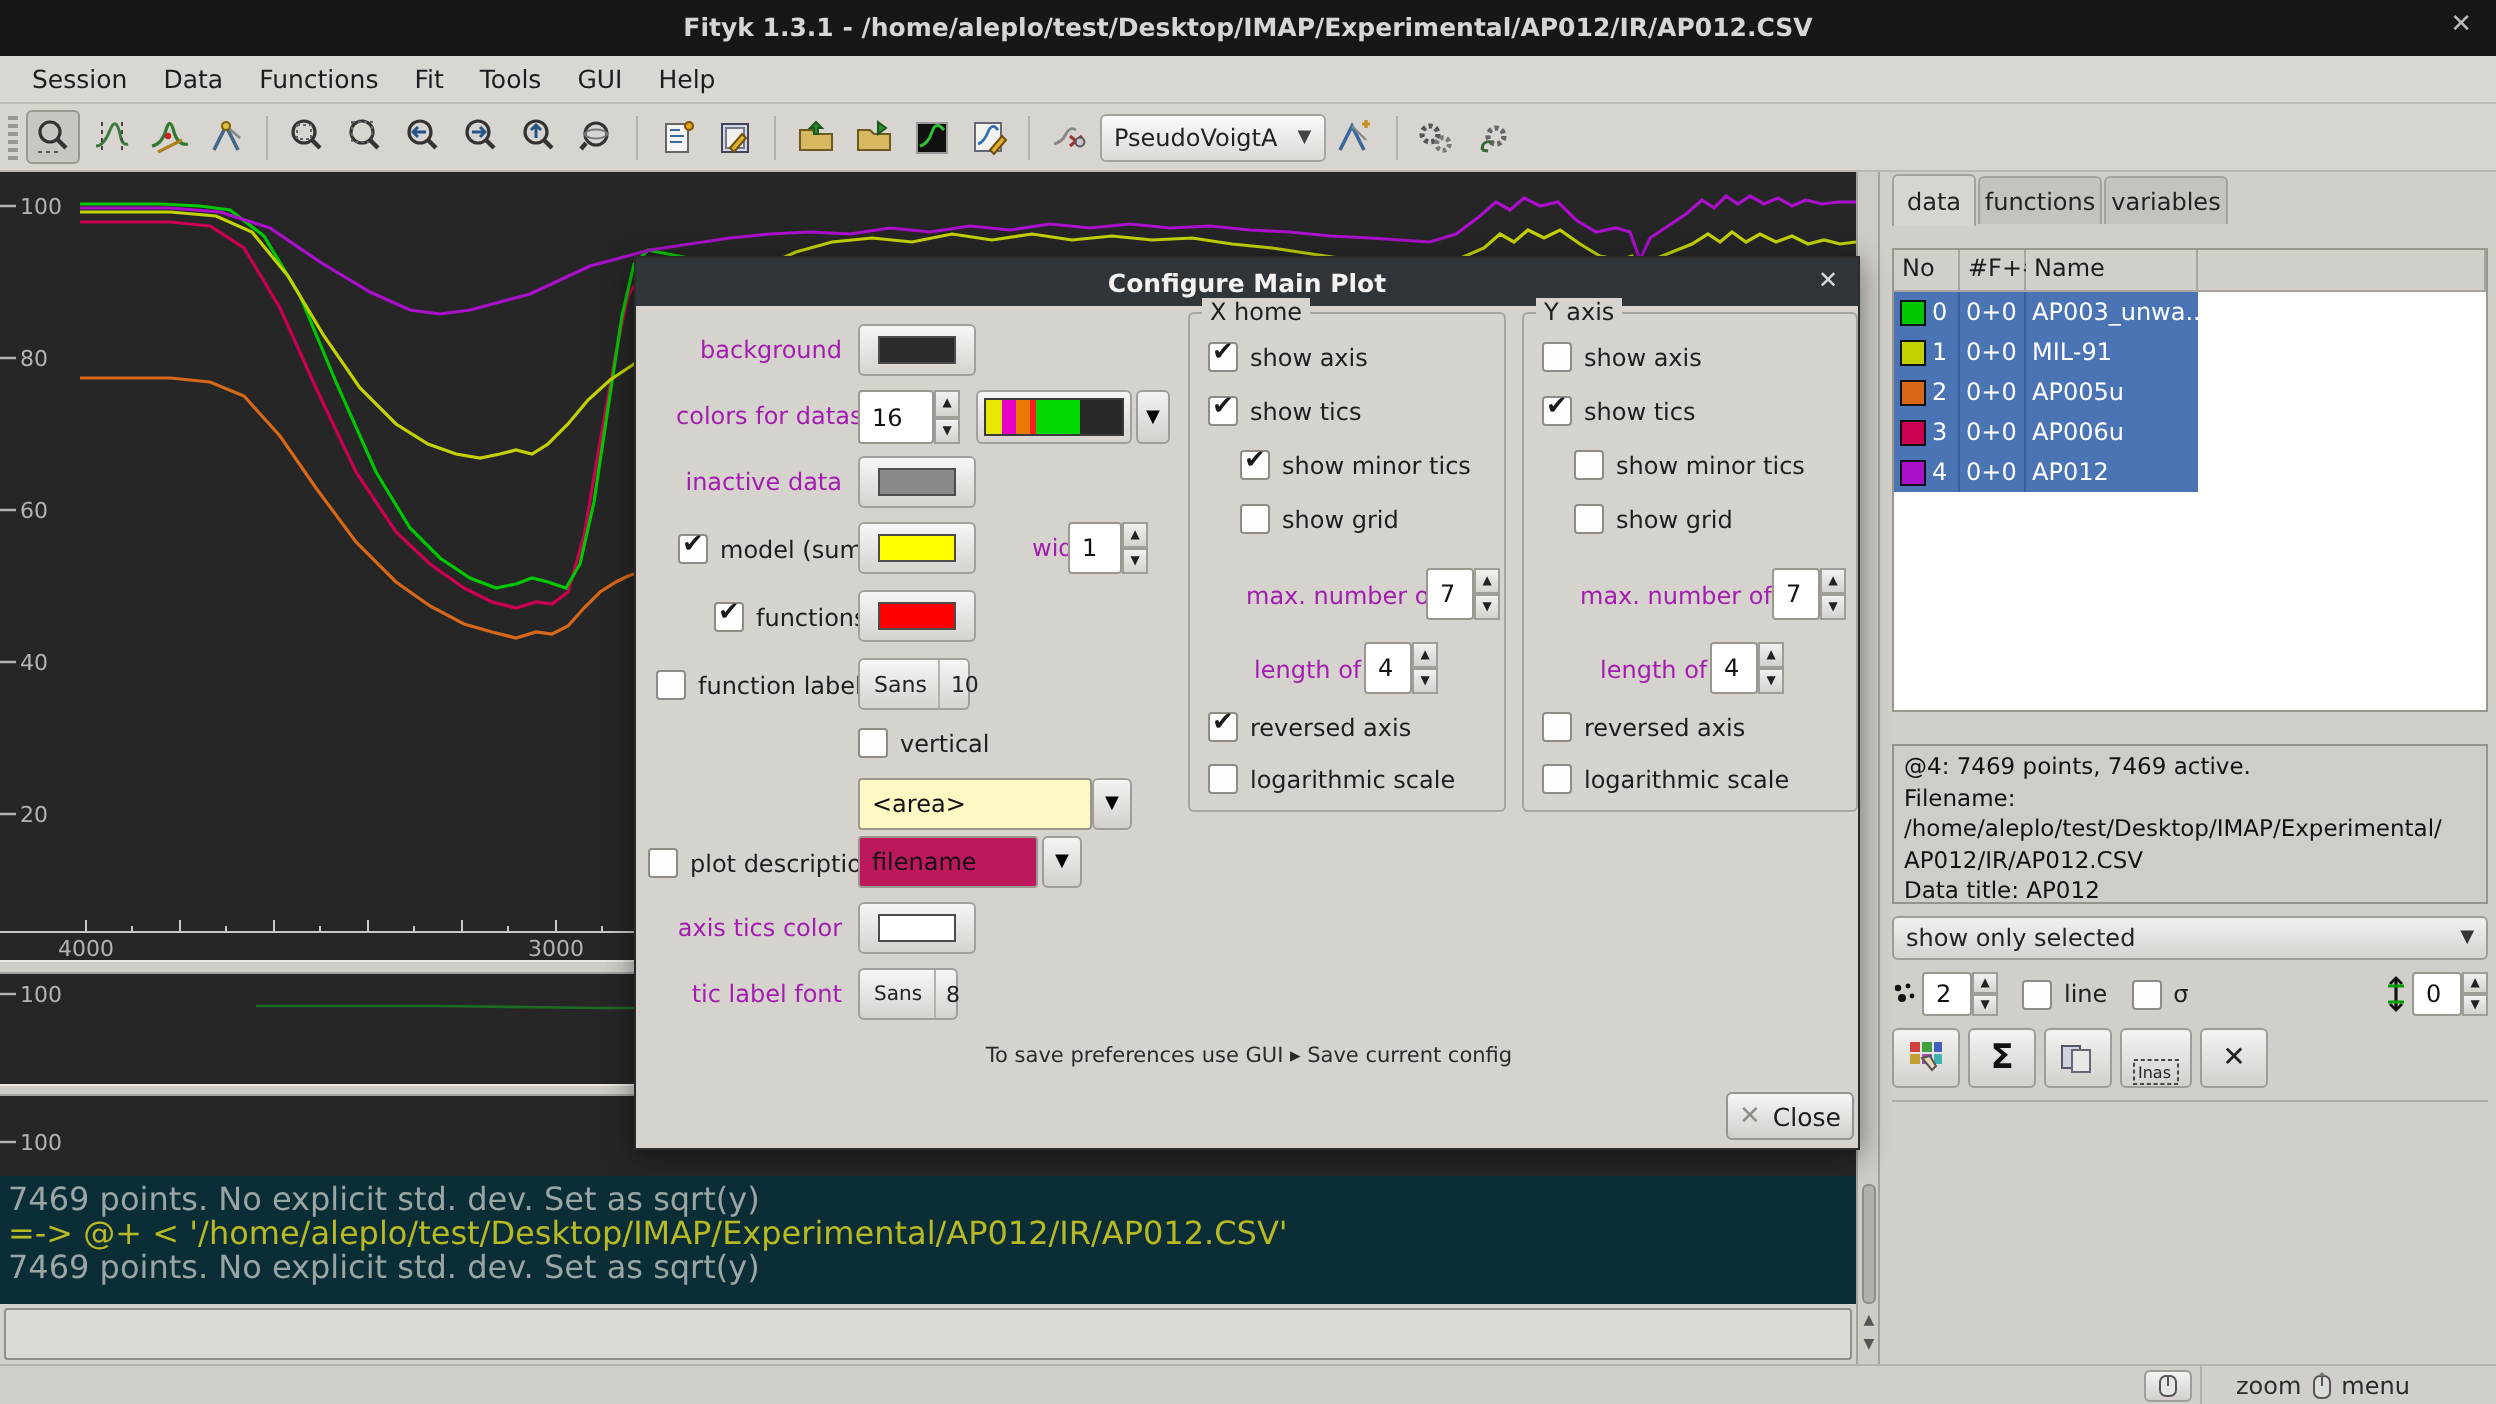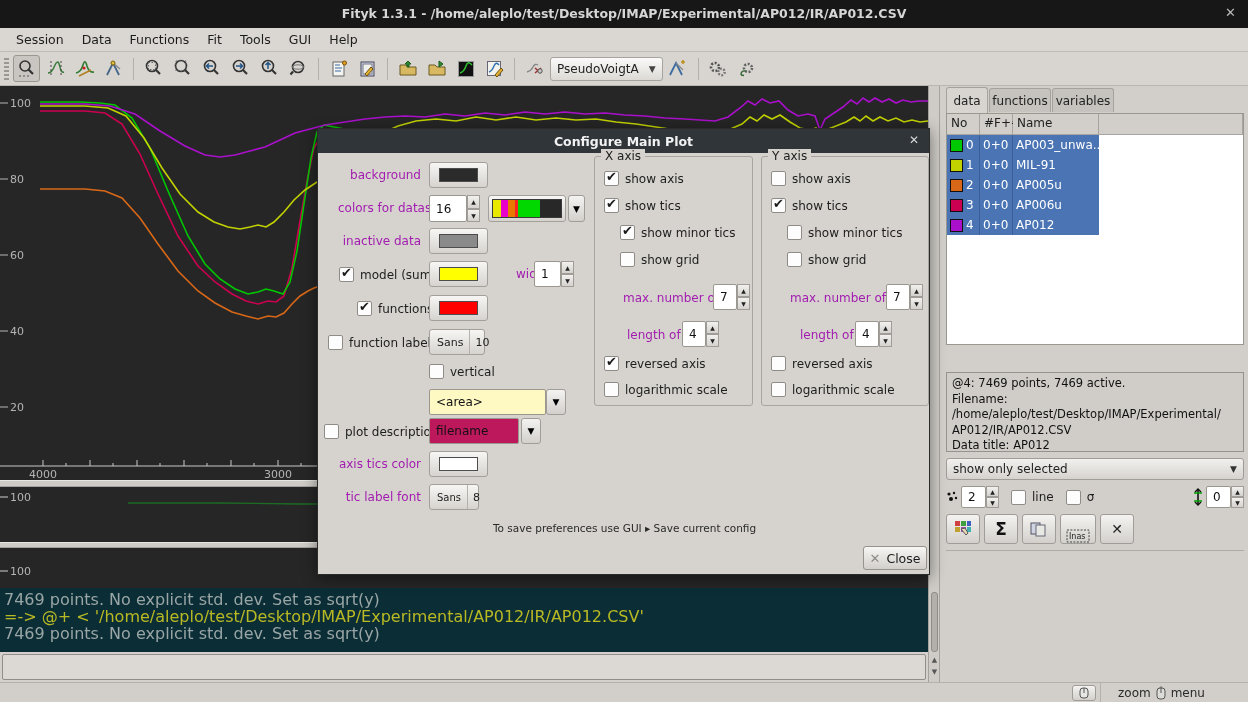--- a/index.html
+++ b/index.html
@@ -304,21 +304,21 @@
           <span>data</span>
         </div>
       <div class="tab" style="left:43px;width:62px;">
           <span>functions</span>
         </div>
       <div class="tab" style="left:106px;width:62px;">
           <span>variables</span>
         </div>
     </div>
 
-    <div class="abs dtable" style="left:6px;top:27px;width:298px;height:232px;">
+    <div class="abs dtable" style="left:6px;top:38px;width:298px;height:232px;">
       <div style="display:flex;height:21px;">
         <div class="th" style="width:33px;">No</div>
         <div class="th" style="width:33px;">#F+#</div>
         <div class="th" style="width:86px;">Name</div>
         <div class="th" style="flex:1;"></div>
       </div>
       <div style="width:152px;">
         <div class="drow">
           <div class="cellno">
               <span class="chip" style="background: rgb(0, 200, 0);"></span>
@@ -560,21 +560,21 @@
       </div>
 
     <div class="abs rlabel" style="left:0;top:361px;width:103px;">tic label font</div>
     <div class="abs fontbtn" style="left:111px;top:355px;width:50px;height:26px;padding-left:7px;font-size:10px;">
       <span>Sans</span>
         <span class="d"></span>
       <span style="padding:0 5px;font-size:11px;">8</span>
     </div>
 
     <div class="group" style="left:276px;top:27px;width:159px;height:250px;">
-      <span class="legend">X axis</span>
+      <span class="legend">X home</span>
       <div class="cbrow" style="left:9px;top:14px;">
           <span class="cb" data-on="true"></span>
           <span class="cblbl">show axis</span>
         </div>
       <div class="cbrow" style="left:9px;top:41px;">
           <span class="cb" data-on="true"></span>
           <span class="cblbl">show tics</span>
         </div>
       <div class="cbrow" style="left:25px;top:68px;">
           <span class="cb" data-on="true"></span>

